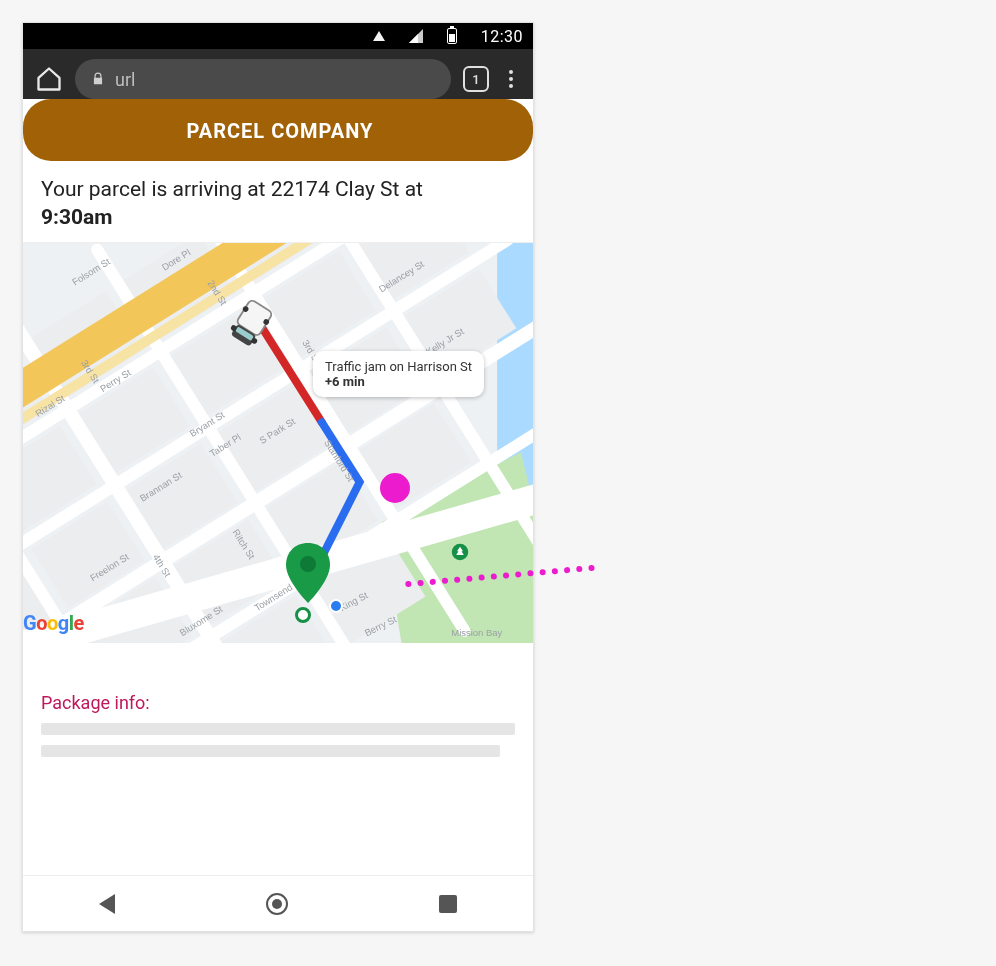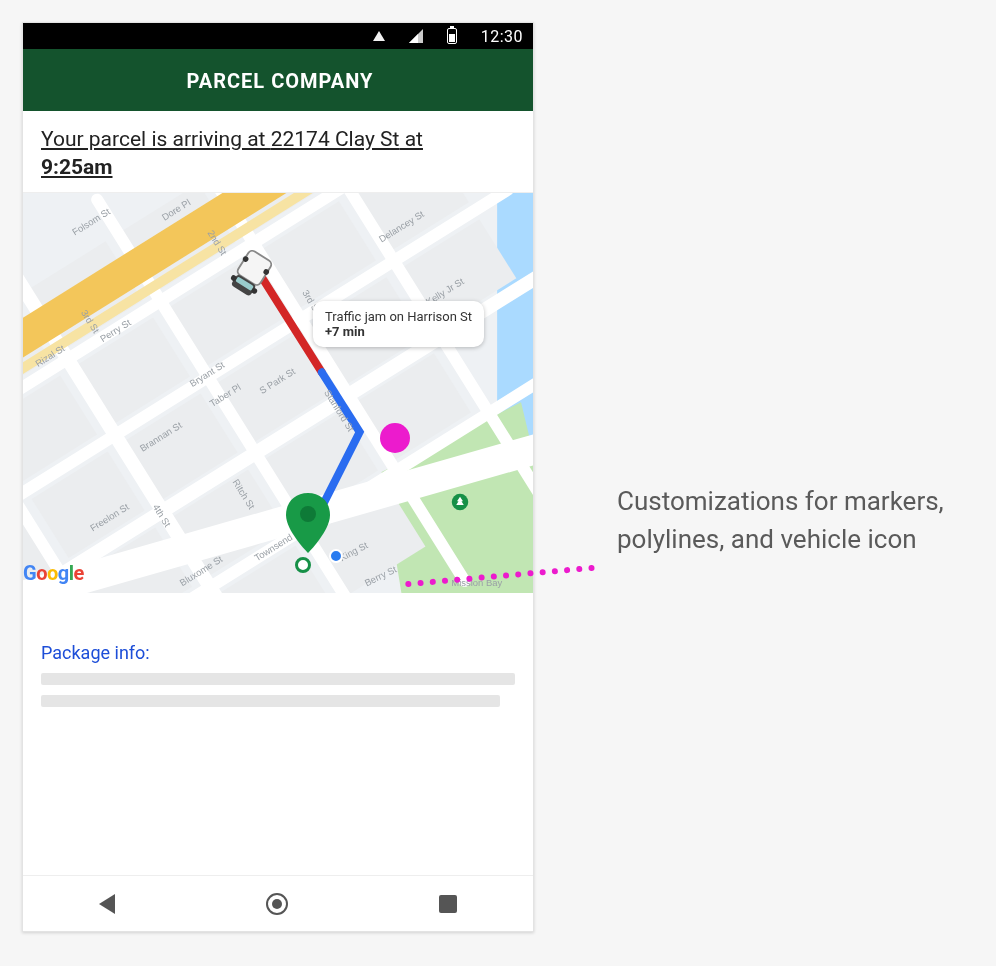--- a/index.html
+++ b/index.html
@@ -85,35 +85,35 @@
   }
   .urlbar .lock { width:14px;height:14px; }
   .tabcount {
     width: 26px; height: 26px; border: 2px solid #e0e0e0; border-radius: 6px;
     display:flex;align-items:center;justify-content:center;color:#e0e0e0;font-size:13px;font-weight:500;
   }
   .kebab { width:20px; display:flex; flex-direction:column; gap:3px; align-items:center; }
   .kebab span { width:4px;height:4px;background:#e0e0e0;border-radius:50%; }
 
   .appbar {
-    background: #14532d;
+    background: #a16207;
     color:#fff;
     text-align:center;
     padding: 20px 0 18px 4px;
     font-weight:700;
     letter-spacing:1px;
     font-size:20px;
+    border-radius:28px;
   }
 
   .heading {
     padding: 14px 6px 10px 18px;
     font-size: 21px;
     line-height: 1.35;
     color:#222;
-    text-decoration:underline;
   }
   .heading .bold { font-weight:700; }
 
   
   .map {
     height: 402px;
     position: relative;
     overflow: hidden;
     border-top: 1px solid #eee;
     border-bottom: 1px solid rgba(0,0,0,0);
@@ -151,21 +151,21 @@
 
   .actions {
     display:flex; padding: 26px 0 18px 0;
   }
   .actionbtn {
     flex:1; display:flex; align-items:center; justify-content:center; gap:14px;
     color:#32465a; font-weight:700; font-size:18px; letter-spacing:.5px;
   }
   .actionbtn svg { width:26px; height:26px; fill:#32465a; }
 
-  .pkginfo { padding: 4px 18px 0 18px; font-size:18px; color:#1d4ed8; }
+  .pkginfo { padding: 4px 18px 0 18px; font-size:18px; color:#be185d; }
   .skeleton { margin:10px 18px 0 18px; height:12px; background:#e5e5e5; border-radius:2px; }
   .skeleton.short { width:90%; }
 
   .navbar {
     position:absolute; left:0; right:0; bottom:0; height:56px;
     border-top:1px solid #eee; background:#fff;
     display:flex; align-items:center; justify-content:space-around;
   }
   .nav-tri { width:0;height:0;border-top:10px solid transparent;border-bottom:10px solid transparent;border-right:16px solid #555; }
   .nav-circ{ width:22px;height:22px;border:2.5px solid #555;border-radius:50%;position:relative;}
@@ -187,28 +187,49 @@
 <div class="stage">
   <div class="phone">
 
     <div class="statusbar">
       <span class="tri"></span>
       <span class="sig"></span>
       <span class="batt"></span>
       <span class="time">12:30</span>
     </div>
 
+    <div class="chrome">
+      <span class="homeicon">
+        <svg viewBox="0 0 24 24" fill="none" stroke="#e9e9e9" stroke-width="2" stroke-linejoin="round">
+          <path d="M3 11 L12 3 L21 11 V21 H3 Z"></path>
+        </svg>
+      </span>
+      <div class="urlbar">
+        <svg class="lock" viewBox="0 0 24 24" fill="#d0d0d0">
+          <path d="M6 10V7a6 6 0 0112 0v3h1v11H5V10h1zm2 0h8V7a4 4 0 00-8 0v3z"></path>
+        </svg>
+        <span>url</span>
+      </div>
+      <div class="tabcount">
+        <span>1</span>
+      </div>
+      <div class="kebab">
+        <span></span>
+          <span></span>
+          <span></span>
+      </div>
+    </div>
 
     <div class="appbar">
       <span>PARCEL COMPANY</span>
     </div>
 
     <div class="heading">
       <span>Your parcel is arriving at </span><span>22174 Clay St</span><span> at </span><br>
-      <span class="bold">9:25am</span>
+      <span class="bold">9:30am</span>
     </div>
 
     <div class="map">
       <svg class="mapbg" viewBox="0 0 512 402" preserveAspectRatio="none">
         <rect x="0" y="0" width="512" height="402" fill="#eef1f4"></rect>
 
         <path class="water" d="M498 0 H520 V402 H430 C450 300 500 200 498 0 Z"></path>
         <rect class="water" x="476" y="0" width="40" height="260"></rect>
 
         <path class="park" d="M360 280 L500 210 L512 260 L512 402 L380 402 Z"></path>
@@ -304,21 +325,21 @@
           <rect x="20" y="38" width="20" height="6" rx="2" fill="#9cc"></rect>
           <circle cx="17" cy="18" r="3" fill="#333"></circle>
             <circle cx="43" cy="18" r="3" fill="#333"></circle>
           <circle cx="17" cy="42" r="3" fill="#333"></circle>
             <circle cx="43" cy="42" r="3" fill="#333"></circle>
         </g>
       </svg>
 
       <div class="traffic-card">
         <div>Traffic jam on Harrison St</div>
-        <div class="delay">+7 min</div>
+        <div class="delay">+6 min</div>
       </div>
 
       <svg class="pin" viewBox="0 0 48 60">
         <path d="M24 0C11 0 2 9 2 22c0 16 22 38 22 38s22-22 22-38C46 9 37 0 24 0z" fill="#189a47"></path>
         <circle cx="24" cy="21" r="8" fill="#0e7a37"></circle>
       </svg>
       <span class="dest-circle"></span>
       <span class="blue-dot"></span>
       <span class="magenta-dot"></span>
 
@@ -340,14 +361,13 @@
     <div class="skeleton short"></div>
 
     <div class="navbar">
       <span class="nav-tri"></span>
       <span class="nav-circ"></span>
       <span class="nav-sq"></span>
     </div>
   </div>
 
   <div class="callout-line"></div>
-  <div class="callout-text">Customizations for markers, polylines, and vehicle icon</div>
 </div>
 
 </body></html>

